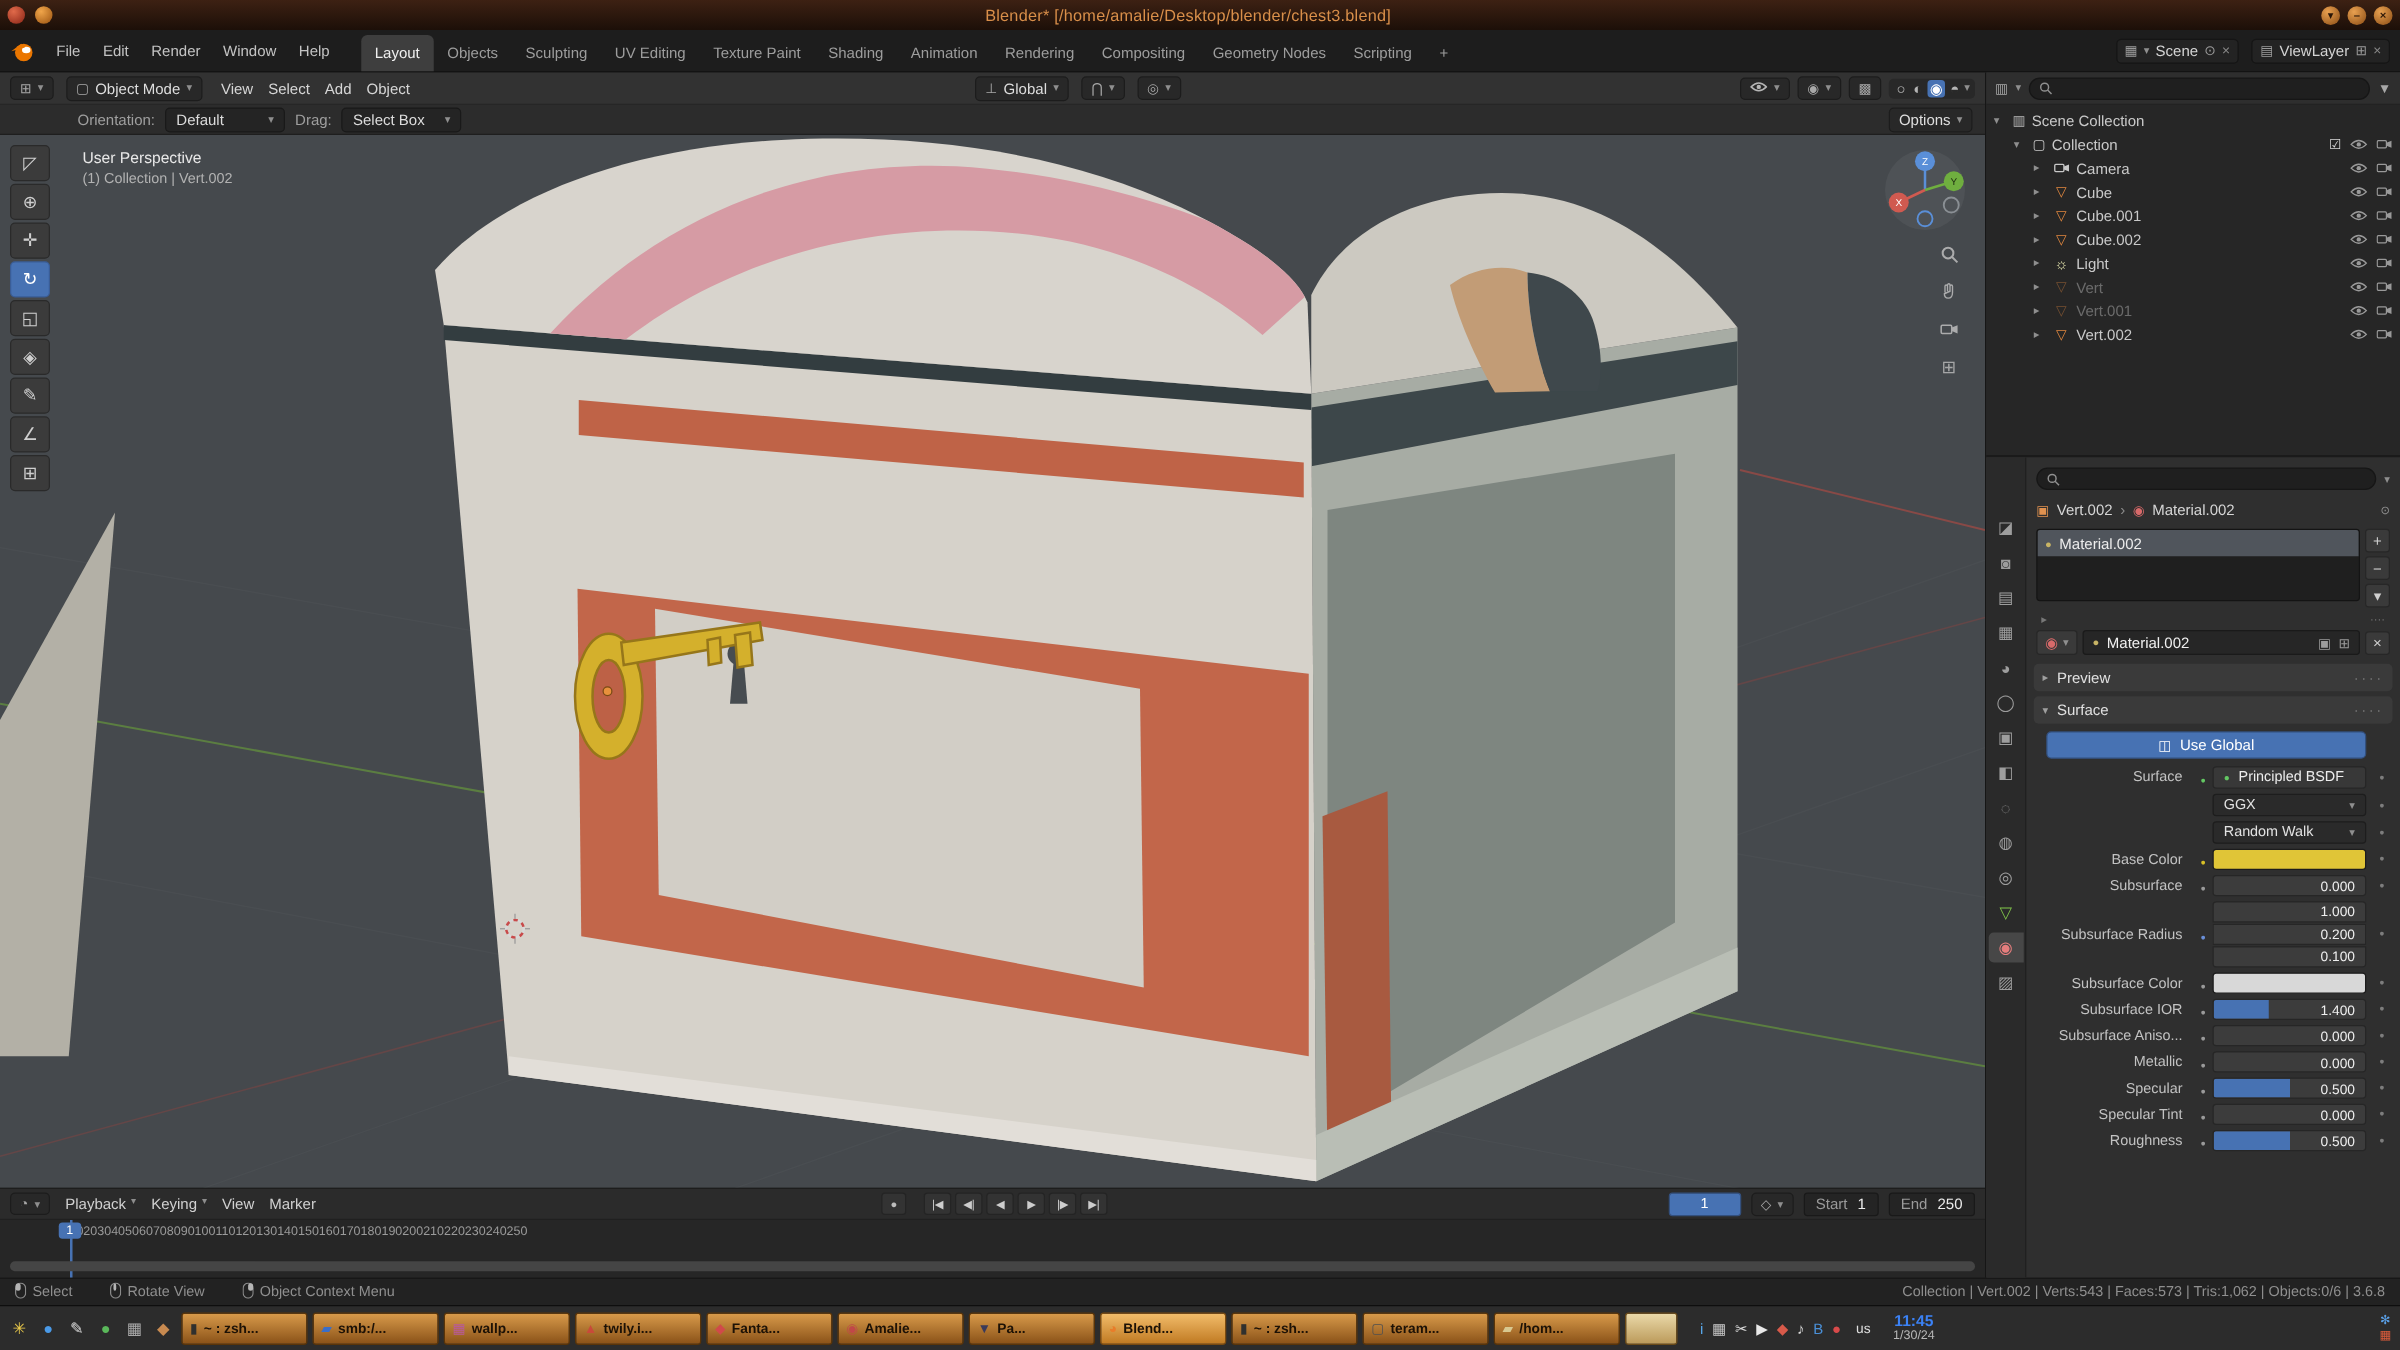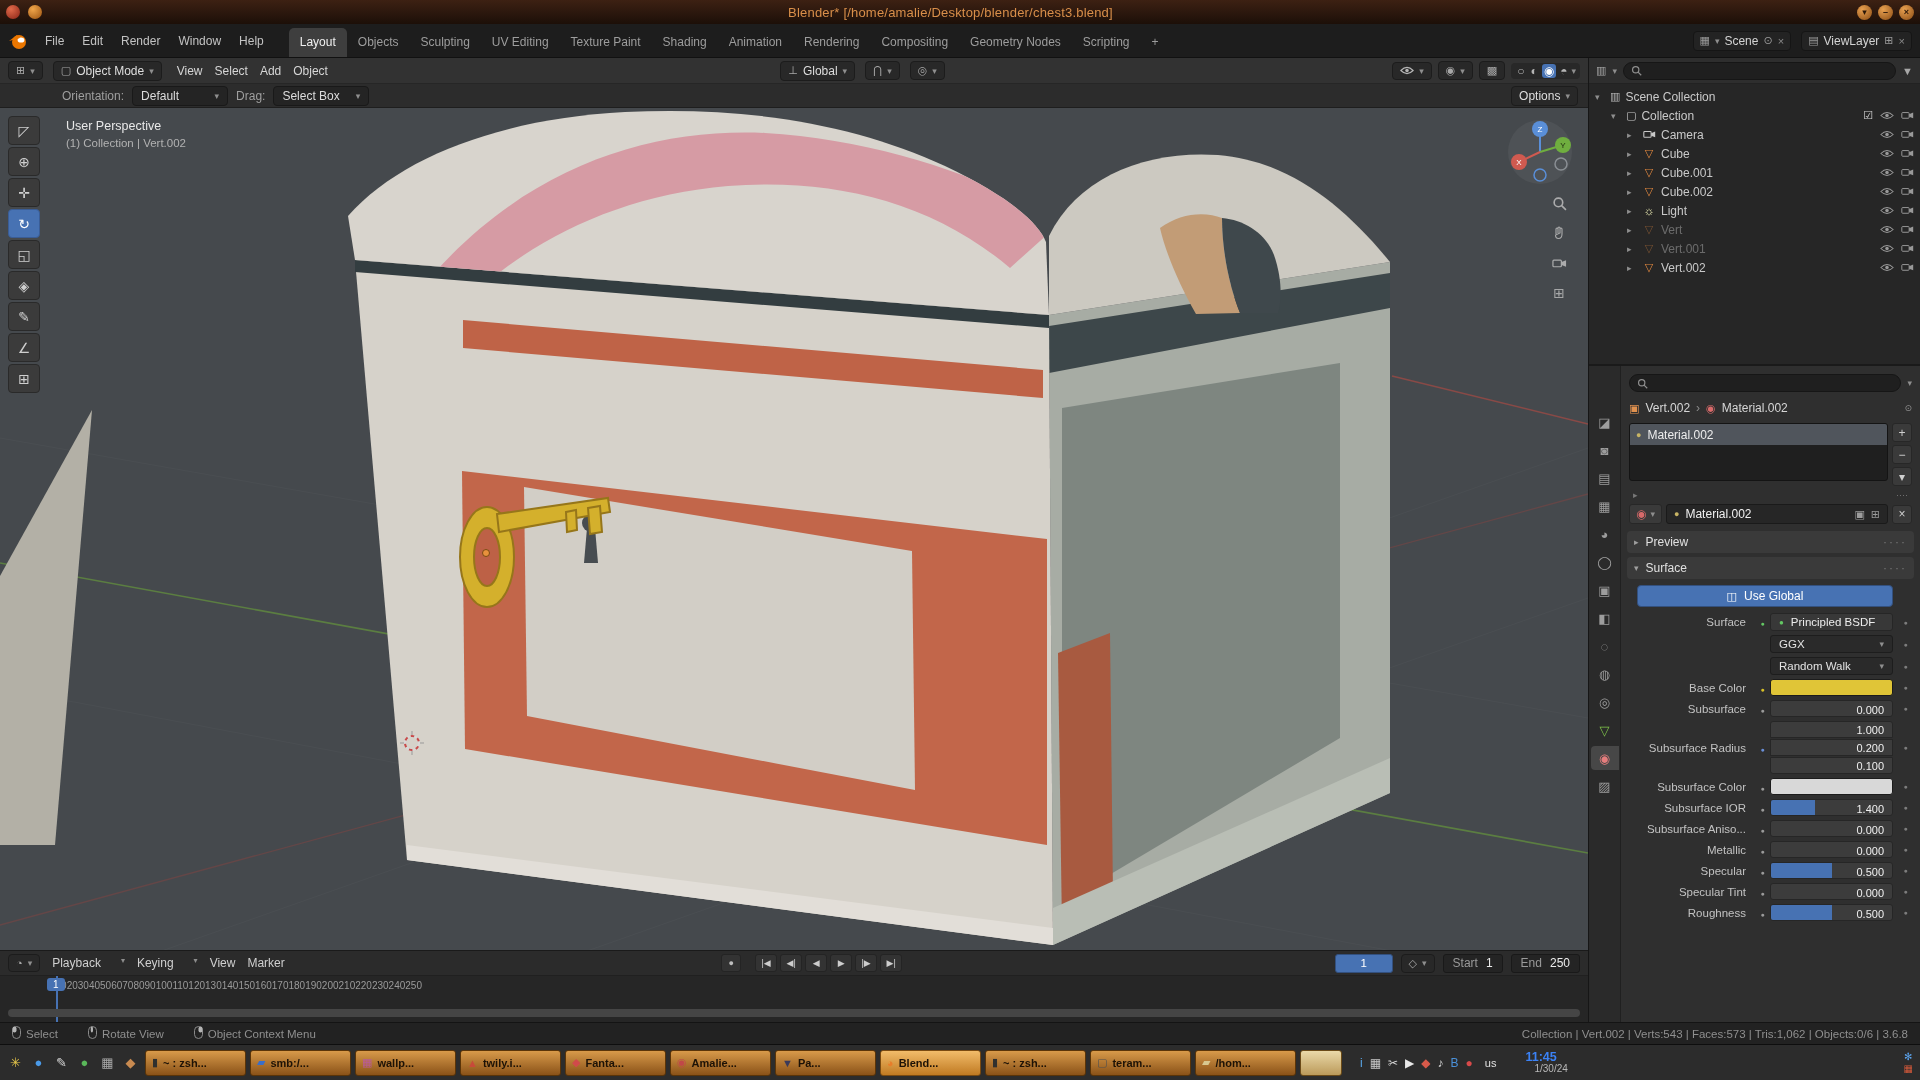--- a/index.html
+++ b/index.html
@@ -124,21 +124,21 @@
   .w-slider .val{position:relative;margin-left:auto;padding-right:8px;font-size:11px;color:#efefef;}
   .w-multi{flex-direction:column;gap:1px;}
   .type-multi .w-multi{display:flex;}
   .ms{height:17px;background:#3c3c3c;border:1px solid #262626;display:flex;align-items:center;justify-content:flex-end;padding-right:8px;font-size:11px;color:#efefef;}
   .ms:first-child{border-radius:3px 3px 0 0;}
   .ms:last-child{border-radius:0 0 3px 3px;}
 
   
   .timeline{flex:0 0 auto;}
   .theader{height:26px;background:#2b2b2b;border-top:1px solid #1a1a1a;border-bottom:1px solid #202020;display:flex;align-items:center;padding:0 8px;gap:8px;}
-  .tmenu{color:#d0d0d0;display:flex;gap:20px;padding:0 4px;}
+  .tmenu{color:#d0d0d0;display:flex;gap:4px;padding:0 4px;}
   .tmenu .mchev{display:none;font-size:8px;color:#8d8d8d;}
   .tmenu.chev-y .mchev{display:inline;}
   .transport{display:flex;align-items:center;gap:3px;}
   .tpbtn{min-width:22px;height:18px;background:#333;border:1px solid #242424;border-radius:3px;display:flex;align-items:center;justify-content:center;color:#cdcdcd;font-size:9px;padding:0 3px;}
   .autokey{width:20px;height:18px;border-radius:3px;display:flex;align-items:center;justify-content:center;color:#bdbdbd;font-size:9px;background:#333;border:1px solid #242424;margin-right:6px;}
   .framebox{min-width:58px;height:19px;background:var(--accent,#4772b3);border:1px solid #33507e;border-radius:3px;display:flex;align-items:center;justify-content:center;color:#fff;font-size:11.5px;}
   .rangebox{height:19px;background:#242424;border:1px solid #191919;border-radius:3px;display:flex;align-items:center;gap:8px;padding:0 9px;}
   .rangebox .rl{color:#9a9a9a;}
   .rangebox .rv{color:#ececec;}
   .truler{position:relative;height:46px;background:#262626;}
@@ -161,21 +161,21 @@
   .launcher{width:21px;height:22px;display:flex;align-items:center;justify-content:center;font-size:13px;color:var(--c,#bbb);}
   .task-btn{width:101px;height:26px;background:linear-gradient(#d89a4a,#8a5218);border:1px solid #5a3408;border-radius:3px;display:flex;align-items:center;gap:5px;padding:0 6px;color:#1d1206;font-weight:bold;font-size:11px;white-space:nowrap;overflow:hidden;}
   .task-btn .tico{color:var(--c,#333);font-size:11px;}
   .task-btn.active{background:linear-gradient(#f2bc6a,#c07a22);border-color:#7a4a10;}
   .task-empty{width:42px;height:26px;background:linear-gradient(#ead9a9,#bb9a5a);border:1px solid #6a4a18;border-radius:3px;}
   .tray{display:flex;align-items:center;gap:7px;margin-left:14px;}
   .tray-ico{font-size:12px;color:var(--c,#bbb);}
   .kbd{color:#e0e0e0;font-size:11px;margin:0 8px;}
   .clock{text-align:center;line-height:12px;margin-left:6px;}
   .clock .ct{color:#3b82f6;font-size:12.5px;font-weight:bold;}
-  .clock .cd{color:#b8b8b8;font-size:10px;margin-left:20px;}
+  .clock .cd{color:#b8b8b8;font-size:10px;}
   .corner{margin-left:auto;display:flex;flex-direction:column;gap:1px;margin-right:2px;}
   .corner span{font-size:10px;line-height:11px;color:var(--c,#bbb);text-align:center;}
 </style>
 </head>
 <body>
 
 <div id="app">
 
   <div class="titlebar">
     <div class="tb-circle tb-red"></div>

